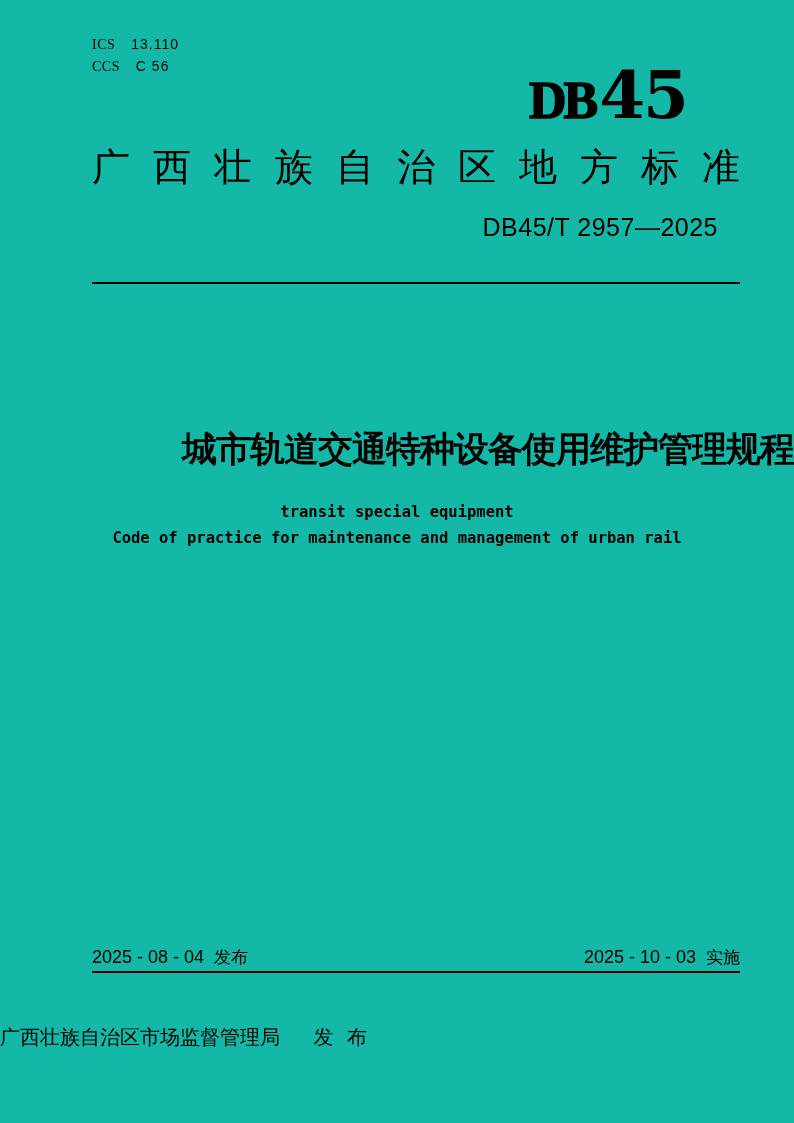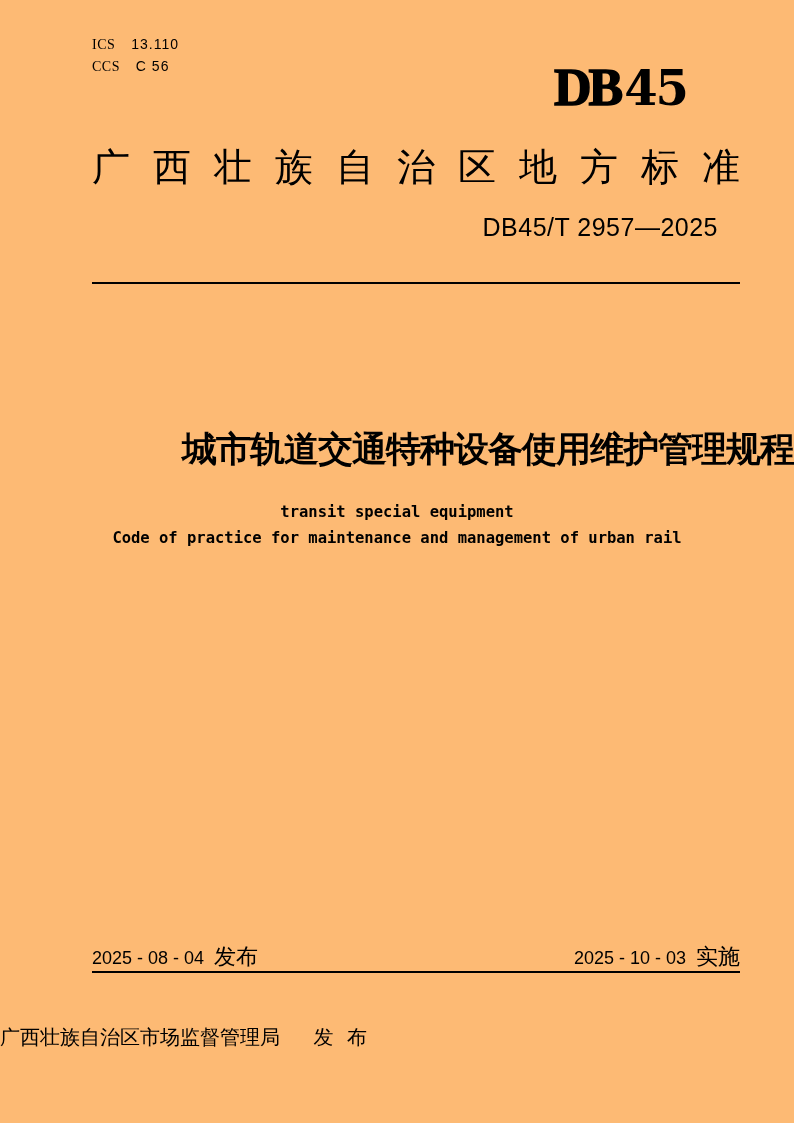--- a/index.html
+++ b/index.html
@@ -1,20 +1,20 @@
 <!DOCTYPE html>
 <html><head>
 <meta charset="utf-8">
 <style>
   html, body { margin: 0; padding: 0; background: #ffffff; }
   .page {
     position: relative;
     width: 794px;
     height: 1123px;
-    background: #fdba74;
+    background: #14b8a6;
     color: #000000;
     font-family: "Liberation Sans", sans-serif;
     overflow: hidden;
   }
 
   
   .ics-block {
     position: absolute;
     left: 92px;
     top: 33px;
@@ -35,21 +35,21 @@
   .logo-db {
     font-family: Liberation Serif, serif;
     font-weight: 900;
     font-size: 52px;
     letter-spacing: -3px;
     -webkit-text-stroke: 1.5px #000;
   }
   .logo-45 {
     font-family: "DejaVu Serif", serif;
     font-weight: bold;
-    font-size: 48px;
+    font-size: 66px;
     letter-spacing: -2px;
     margin-left: 4px;
   }
 
   
   .category {
     position: absolute;
     left: 92px;
     right: 54px;
     top: 146px;
@@ -109,21 +109,21 @@
     position: absolute;
     left: 92px;
     right: 54px;
     top: 945px;
     display: flex;
     justify-content: space-between;
     font-size: 18px;
     line-height: 24px;
     white-space: nowrap;
   }
-  .date-cjk { font-size: 22px; margin-left: 5px; }
+  .date-cjk { font-size: 17px; margin-left: 5px; }
 
   .publisher {
     position: absolute;
     left: 0;
     right: 0;
     top: 1025px;
     text-align: left;
     font-size: 20px;
     line-height: 24px;
     white-space: nowrap;

